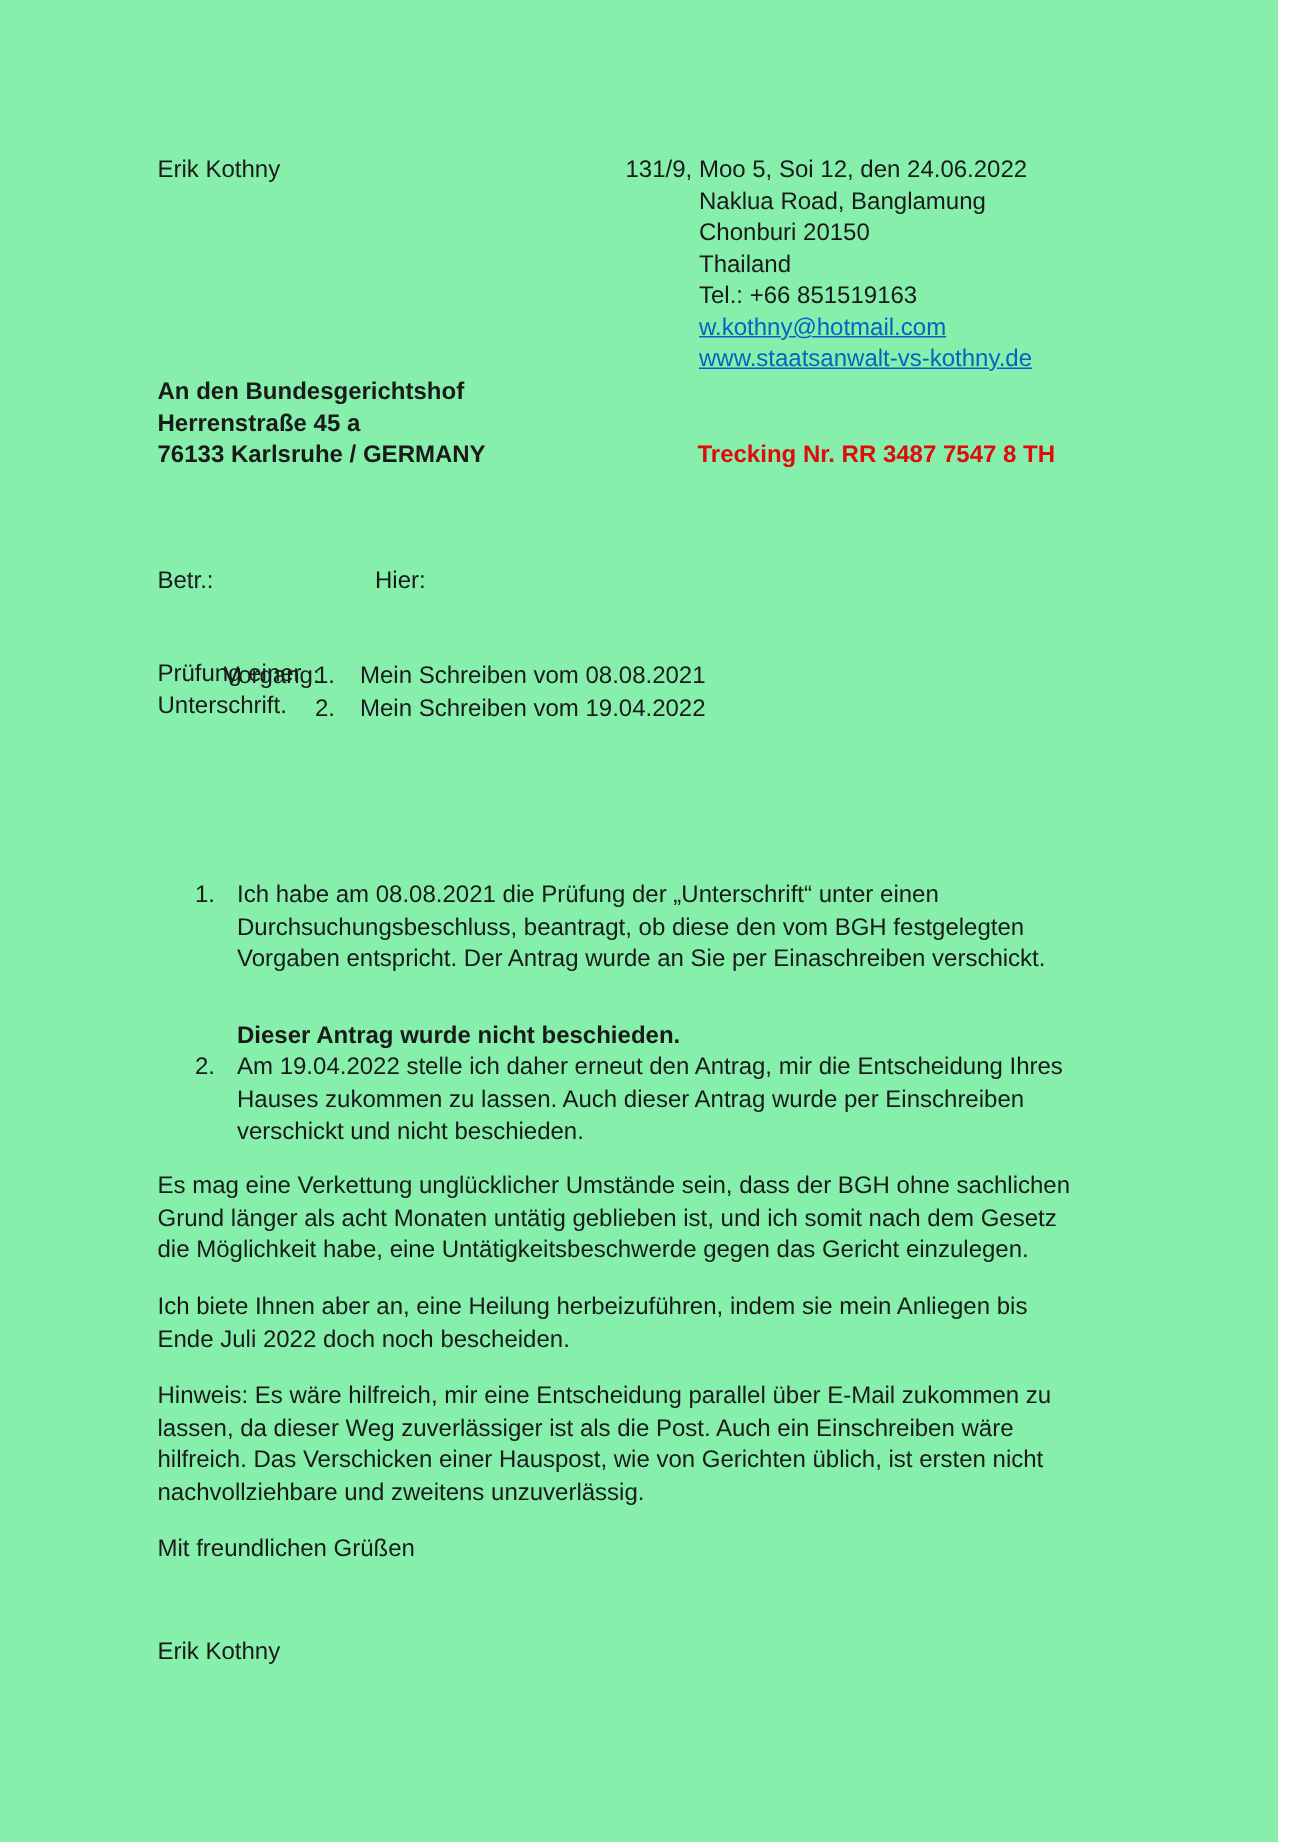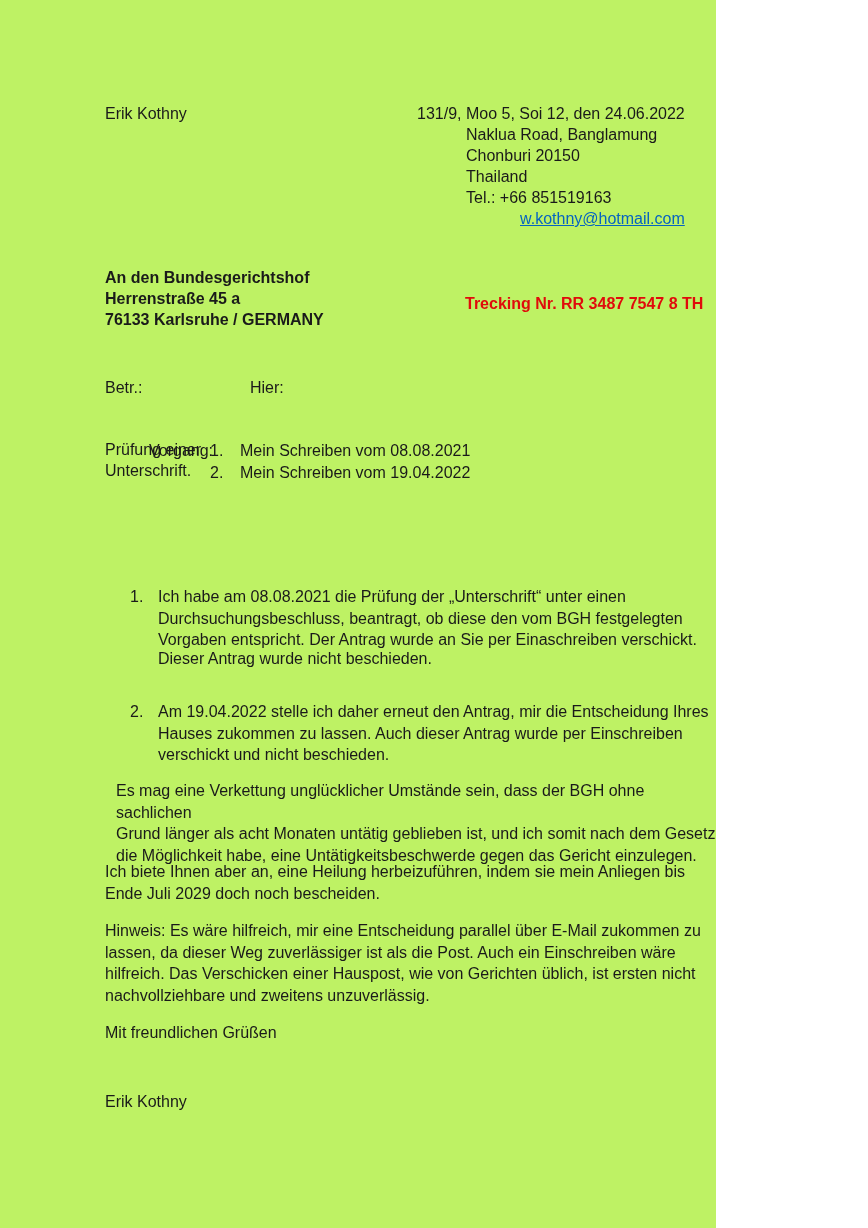--- a/index.html
+++ b/index.html
@@ -1,46 +1,46 @@
 <!DOCTYPE html>
 <html style="--red: #e00b0b; --link: #0563c1;"><head>
 <meta charset="utf-8">
 <style>
   html,body{margin:0;padding:0;background:#fff;}
   .page{
     position:relative;
-    width:716px;height:1228px;
-    background:#bef264;
+    width:852px;height:1228px;
+    background:#86efac;
     font-family:"Liberation Sans", sans-serif;
     font-size:16px;
     line-height:21.5px;
     color:#1a1a1a;
     overflow:hidden;
   }
   .abs{position:absolute;}
-  .ml{white-space:pre-line;margin-top:16px;}
+  .ml{white-space:pre-line;}
   .sender{left:105px;top:103px;}
   .addr-block{left:417px;top:103px;line-height:21px;}
   .addr-indent{margin-left:49px;}
-  .link{color:var(--link,#0563c1);text-decoration:underline;cursor:pointer;display:block;text-align:right;}
+  .link{color:var(--link,#0563c1);text-decoration:underline;cursor:pointer;display:block;}
   .recipient{left:105px;top:251px;line-height:21px;font-weight:bold;}
   .tracking{left:465px;top:293px;font-weight:bold;color:var(--red,#e00b0b);}
   .ref-grid{left:105px;top:377px;display:grid;grid-template-columns:105px auto;gap:40px;}
   .vorgang-label{left:105px;top:440px;margin-left:44px;}
   .vorgang-items{left:210px;top:440px;}
   .v-row{display:flex;}
   .v-num{width:30px;flex:none;}
   .greeting{left:105px;top:518px;}
   .list-item{left:105px;}
   .li-num{position:absolute;left:25px;top:0;}
   .li-text{margin-left:53px;white-space:pre-line;}
   .item1{top:586px;}
-  .followup{left:158px;top:648px;}
+  .followup{left:158px;top:680px;font-weight:bold;}
   .item2{top:701px;}
-  .p3{top:780px;margin-left:11px;}
+  .p3{top:780px;}
   .p4{top:861px;}
   .p5{top:920px;}
   .par{left:105px;white-space:pre-line;}
   .closing{left:105px;top:1022px;}
   .signature{left:105px;top:1091px;}
 </style>
 </head>
 <body>
 
 <div class="page">
@@ -48,20 +48,21 @@
   <div class="abs sender">Erik Kothny</div>
 
   <div class="abs addr-block">
     <div>131/9, Moo 5, Soi 12, den 24.06.2022</div>
     <div class="addr-indent">
       <div>Naklua Road, Banglamung</div>
       <div>Chonburi 20150</div>
       <div>Thailand</div>
       <div>Tel.: +66 851519163</div>
       <a class="link">w.kothny@hotmail.com</a>
+      <a class="link">www.staatsanwalt-vs-kothny.de</a>
     </div>
   </div>
 
   <div class="abs recipient ml">An den Bundesgerichtshof
 Herrenstraße 45 a
 76133 Karlsruhe / GERMANY</div>
 
   <div class="abs tracking">Trecking Nr. RR 3487 7547 8 TH</div>
 
   <div class="abs ref-grid">
@@ -96,21 +97,21 @@
     <span class="li-num">2.</span>
     <div class="li-text">Am 19.04.2022 stelle ich daher erneut den Antrag, mir die Entscheidung Ihres
 Hauses zukommen zu lassen. Auch dieser Antrag wurde per Einschreiben
 verschickt und nicht beschieden.</div>
   </div>
 
   <div class="abs par p3">Es mag eine Verkettung unglücklicher Umstände sein, dass der BGH ohne sachlichen
 Grund länger als acht Monaten untätig geblieben ist, und ich somit nach dem Gesetz
 die Möglichkeit habe, eine Untätigkeitsbeschwerde gegen das Gericht einzulegen.</div>
   <div class="abs par p4">Ich biete Ihnen aber an, eine Heilung herbeizuführen, indem sie mein Anliegen bis
-Ende Juli 2029 doch noch bescheiden.</div>
+Ende Juli 2022 doch noch bescheiden.</div>
   <div class="abs par p5">Hinweis: Es wäre hilfreich, mir eine Entscheidung parallel über E-Mail zukommen zu
 lassen, da dieser Weg zuverlässiger ist als die Post. Auch ein Einschreiben wäre
 hilfreich. Das Verschicken einer Hauspost, wie von Gerichten üblich, ist ersten nicht
 nachvollziehbare und zweitens unzuverlässig.</div>
 
   <div class="abs closing">Mit freundlichen Grüßen</div>
   <div class="abs signature">Erik Kothny</div>
 
 </div>
 

